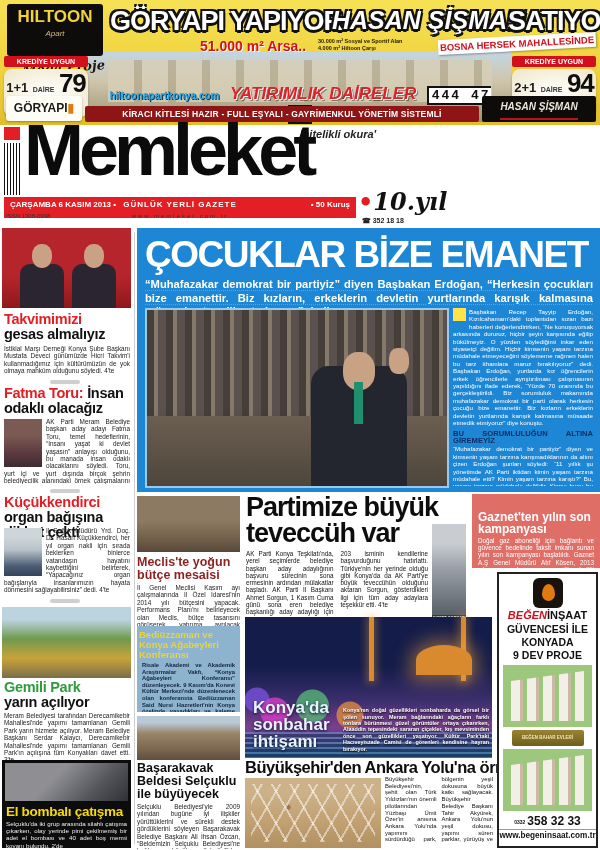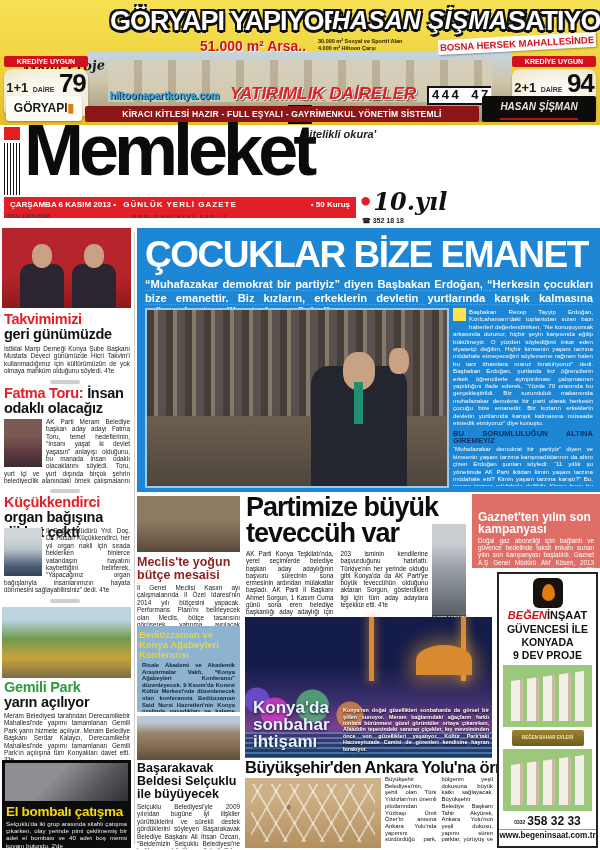--- a/index.html
+++ b/index.html
@@ -198,20 +198,24 @@
 
   .vline{width:1px;background:#cfcfcf;}
 </style>
 </head>
 <body>
 
 <div class="page">
 
   <div class="abs banner">
     <div class="abs bphoto"></div>
+    <div class="abs hiltoon">
+      <span>HILTOON</span>
+      <small>Apart</small>
+    </div>
     <div class="abs mega">Mega Proje</div>
     <div class="abs bigout h1a">GÖRYAPI YAPIYOR</div>
     <div class="abs bigout h1b">HASAN ŞİŞMAN</div>
     <div class="abs bigout h1c">SATIYOR</div>
     <div class="abs arsa">51.000 m² Arsa..</div>
     <div class="abs arsasm">
       <div>30.000 m² Sosyal ve Sportif Alan</div>
       <div>4.000 m² Hiltoon Çarşı</div>
     </div>
     <div class="abs bosna">BOSNA HERSEK MAHALLESİNDE</div>
@@ -296,21 +300,21 @@
 
   <div class="abs leftcol">
     <div class="abs lphoto1">
       <div class="suit" style="left:18px;"></div>
       <div class="shead" style="left:30px;"></div>
       <div class="suit" style="left:70px;"></div>
       <div class="shead" style="left:82px;"></div>
     </div>
     <div class="abs lh" style="left:4px;top:84px;width:126px;">
       <span class="red">Takvimimizi</span><br>
-      <span>geri günümüzde</span>
+      <span>gesas almalıyız</span>
     </div>
     <div class="abs lbody jt" style="left:4px;top:117px;width:126px;">İstiklal Marşı Derneği Konya Şube Başkanı Mustafa Deveci günümüzde Hicri Takvim'i kullanmadığımız için kültürümüzün de yok olmaya mahkûm olduğunu söyledi. 4'te</div>
     <div class="abs ldiv" style="left:50px;top:152px;"></div>
 
     <div class="abs lh" style="left:4px;top:158px;width:126px;">
       <span class="red">Fatma Toru:</span><span> İnsan odaklı olacağız</span>
     </div>
     <div class="abs clip" style="left:4px;top:190px;width:126px;height:66px;">
       <div class="pthumb thumb-f"></div>
       <div class="lbody jt">AK Parti Meram Belediye başkan aday adayı Fatma Toru, temel hedeflerinin, “İnsanı yaşat ki devlet yaşasın” anlayışı olduğunu, bu manada insan odaklı olacaklarını söyledi. Toru, yurt içi ve yurt dışında birçok şehrin belediyecilik alanındaki örnek çalışmalarını görme fırsatı olduğunu ifade etti. 4'te</div>

